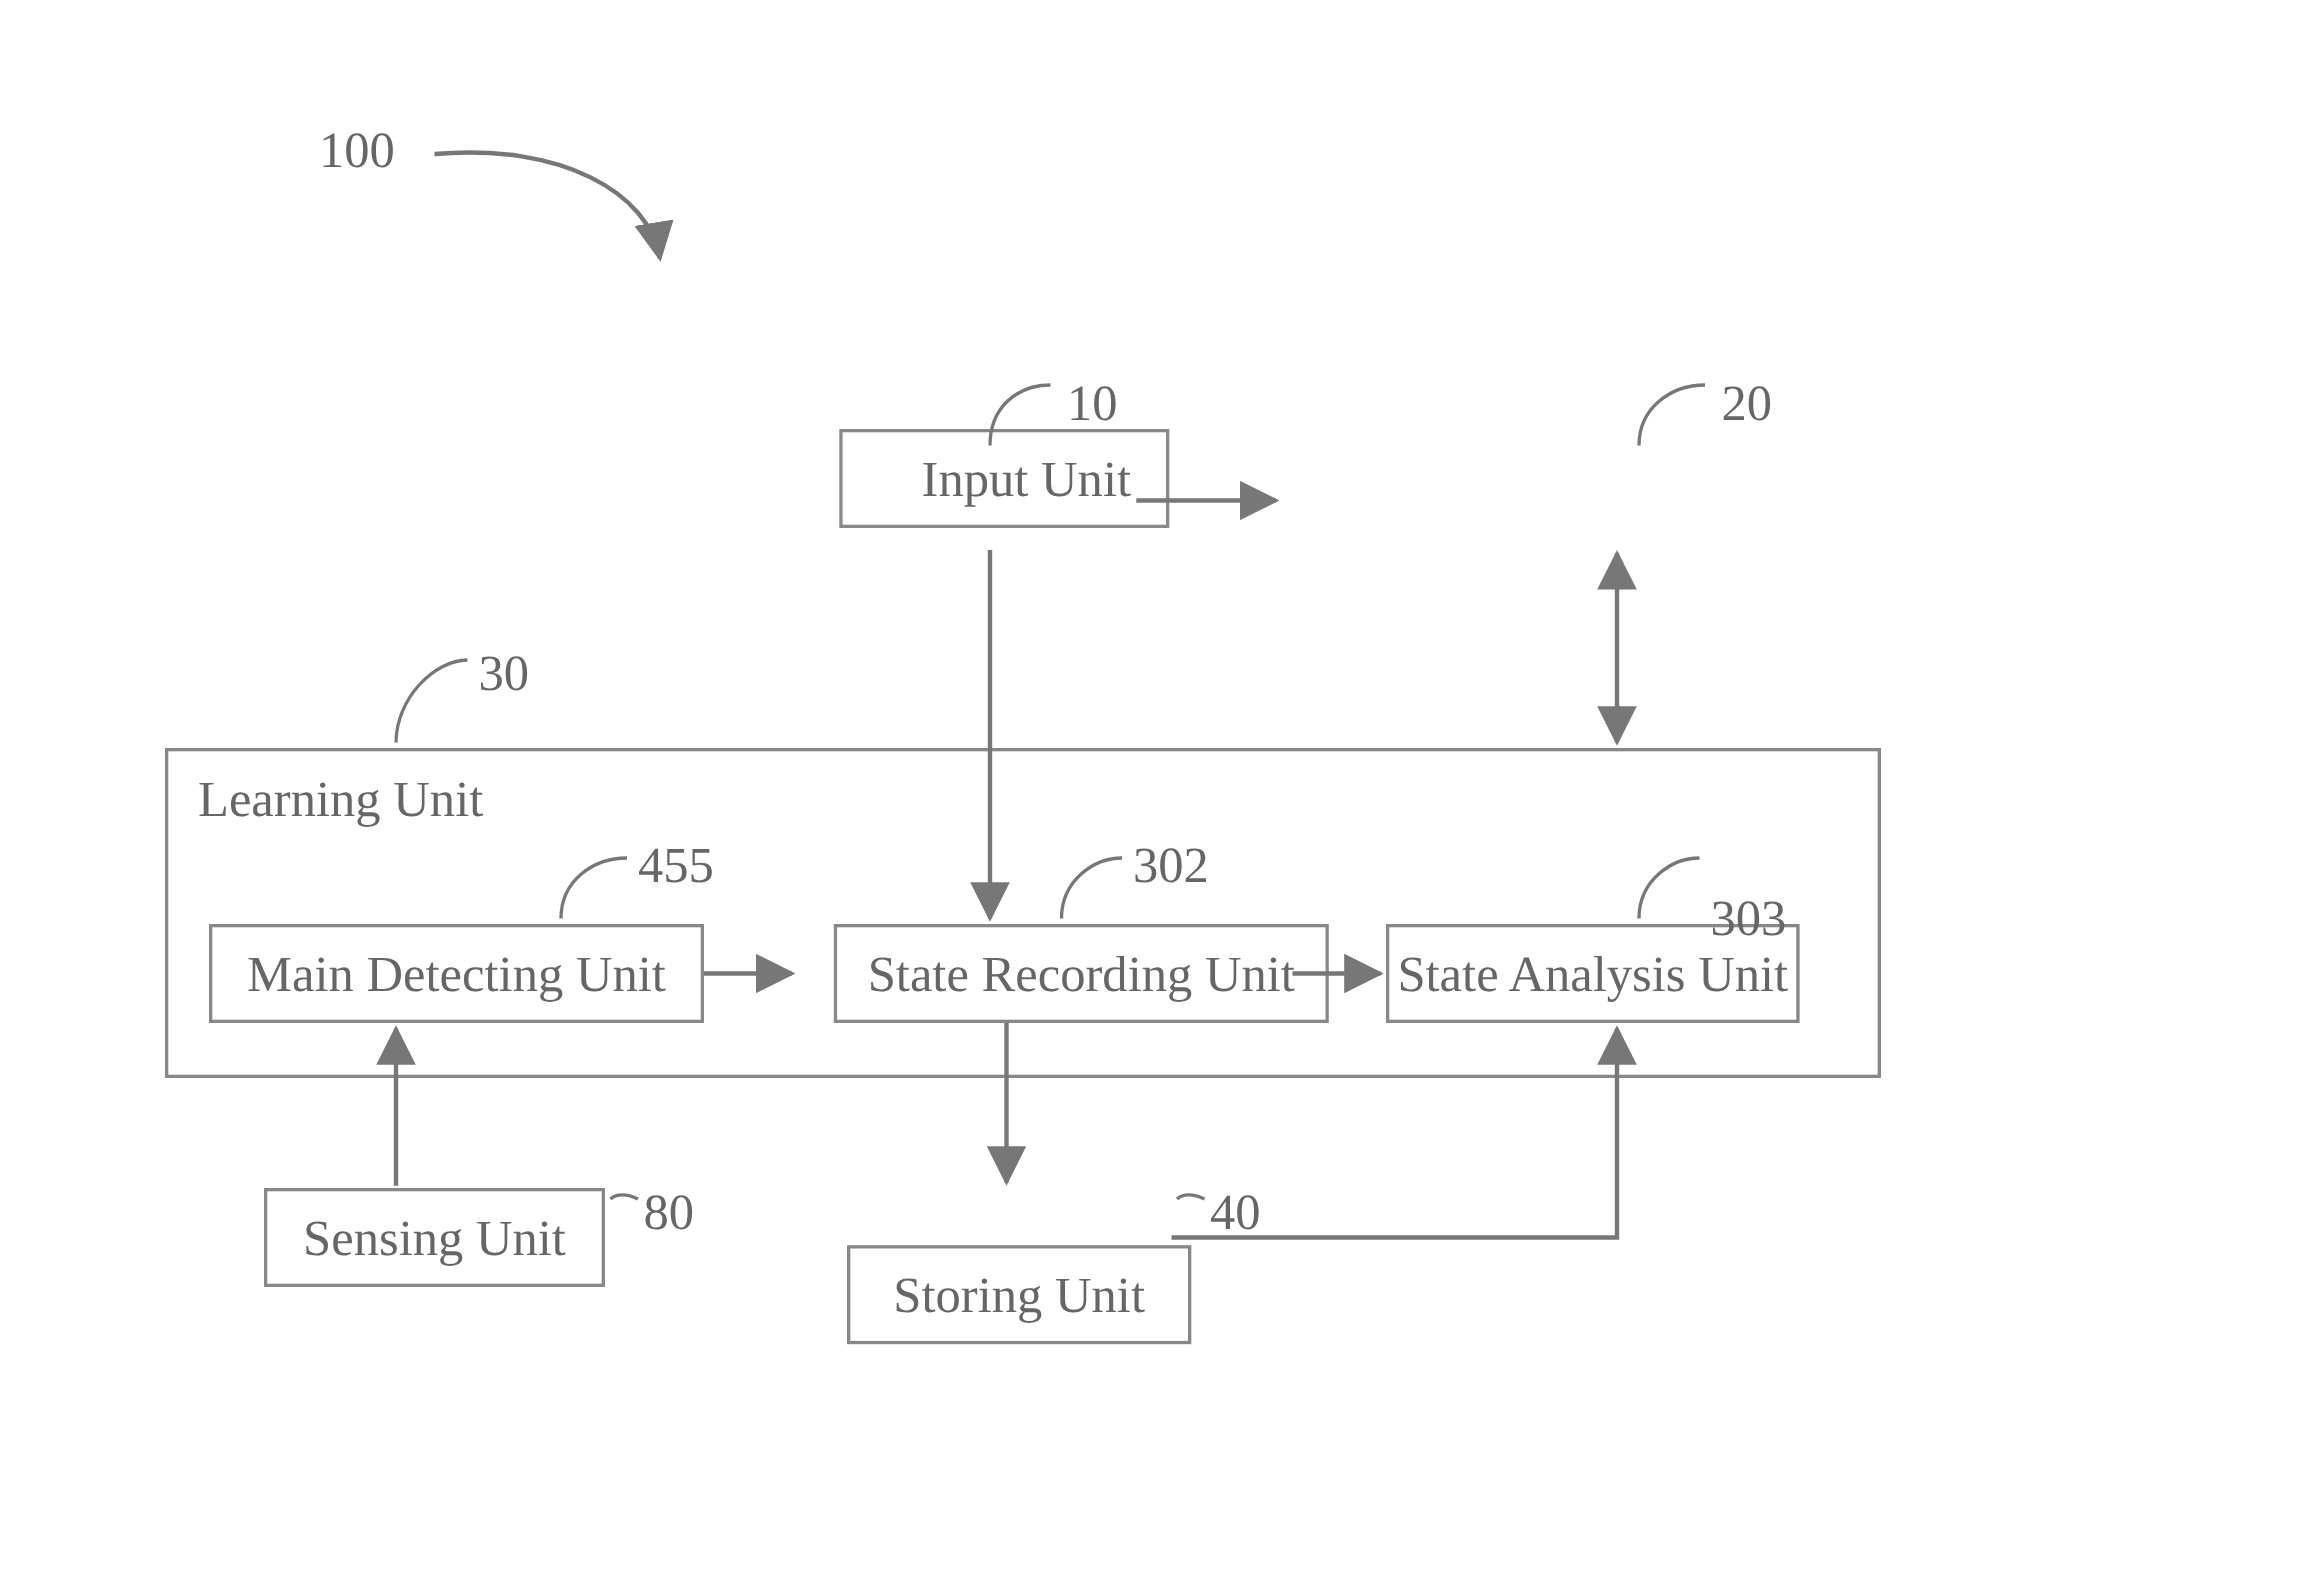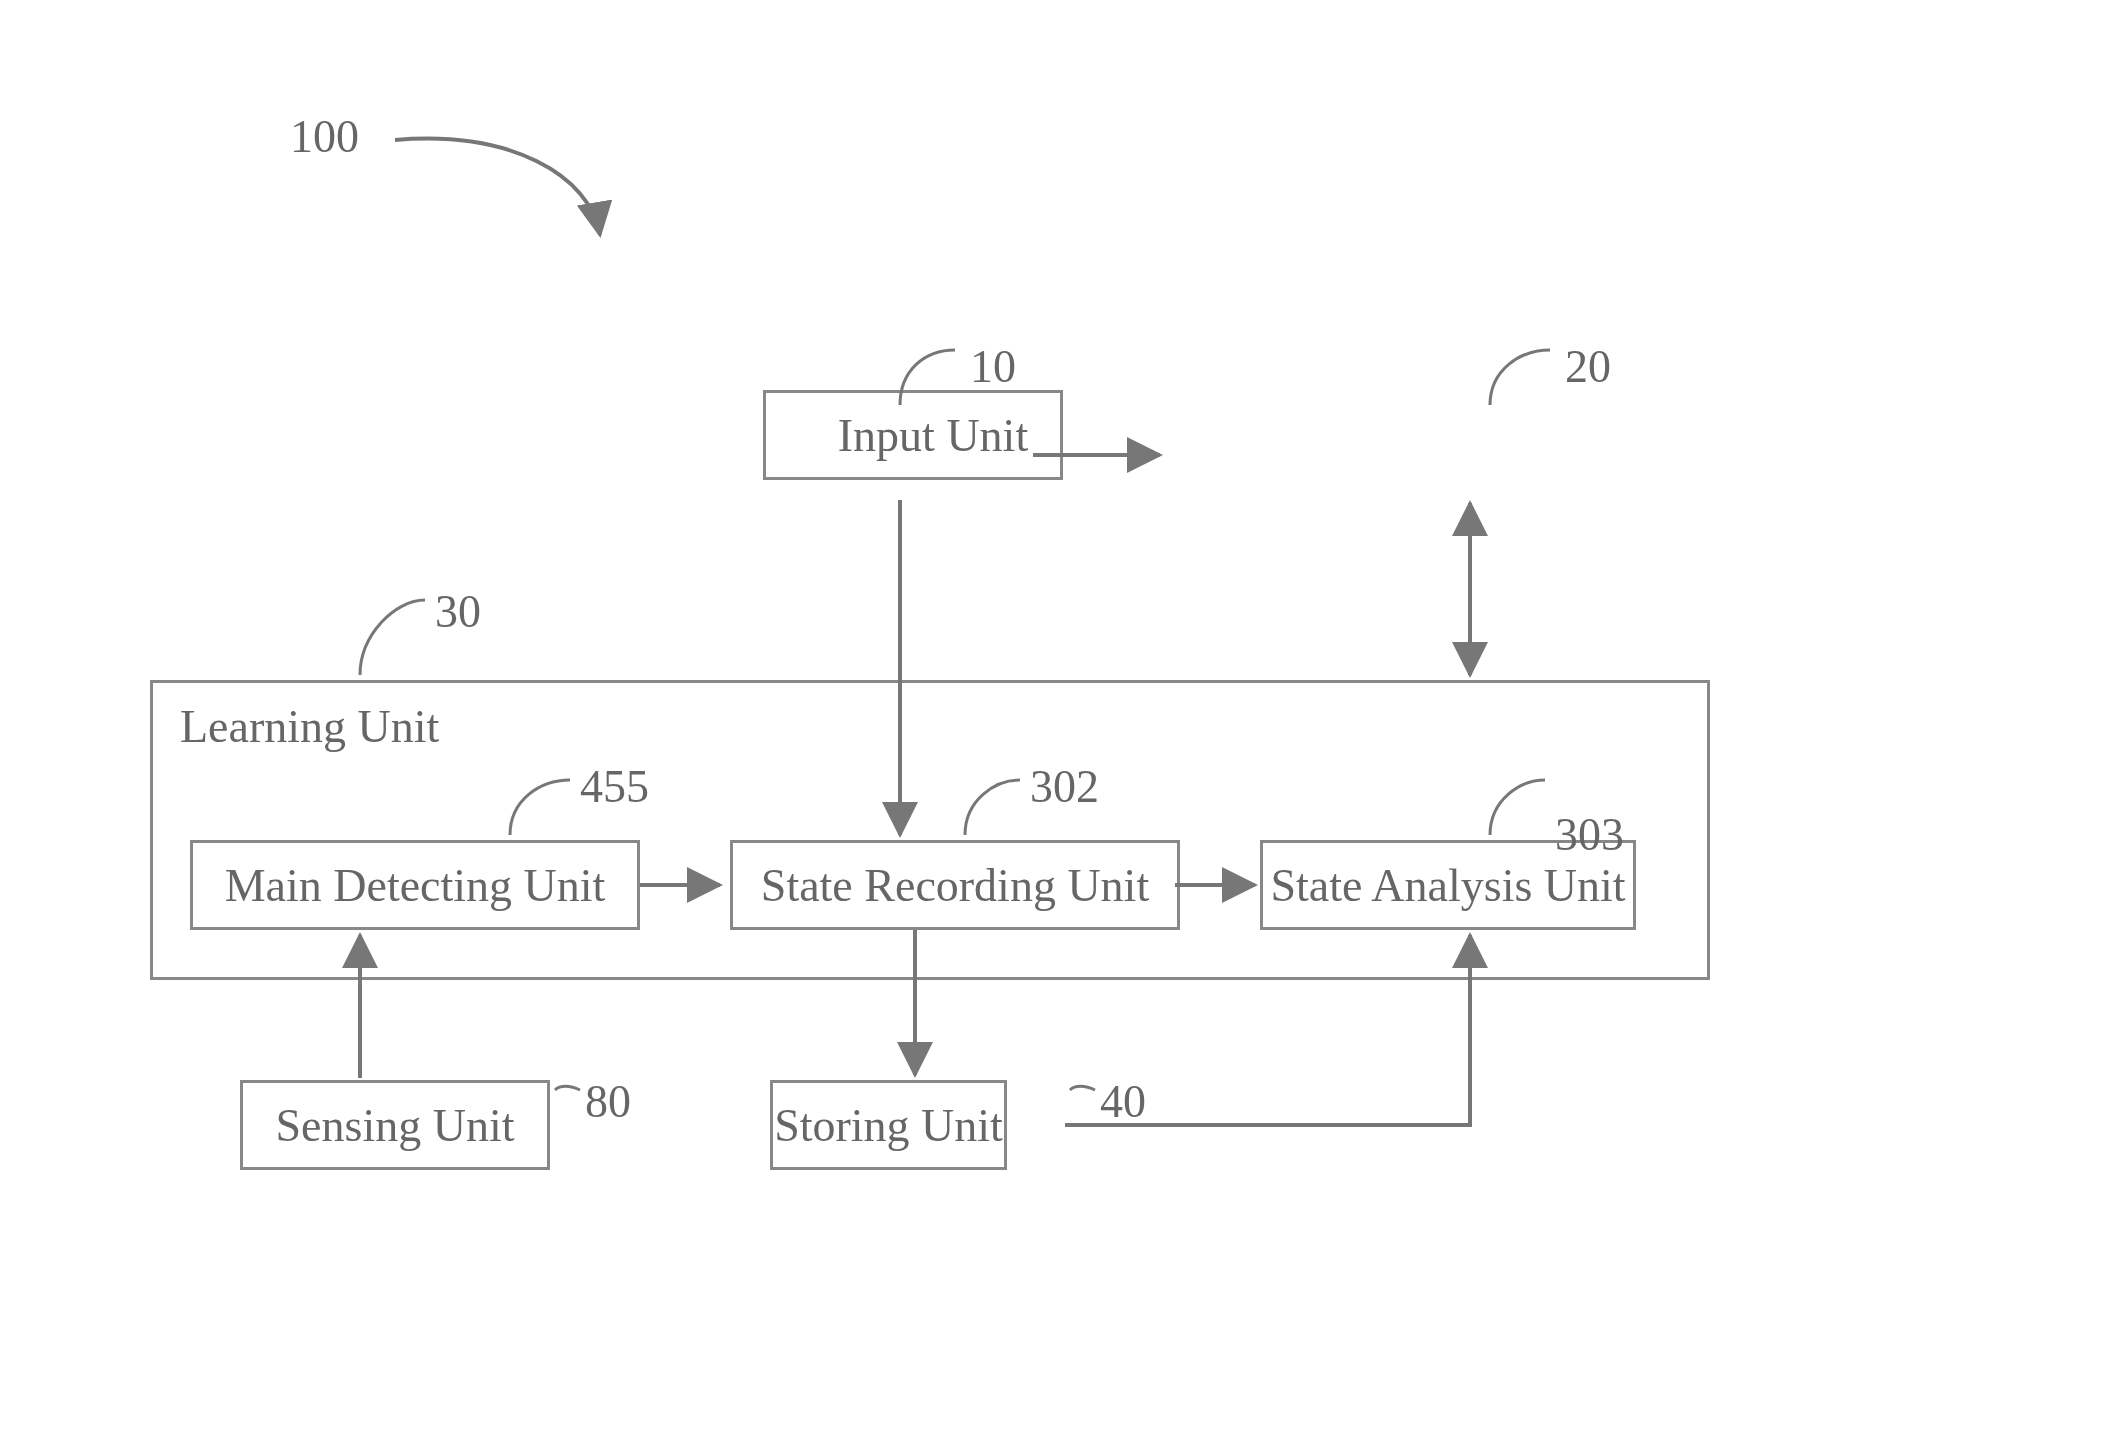--- a/index.html
+++ b/index.html
@@ -68,36 +68,36 @@
 
   <div class="container-box" style="left:150px; top:680px; width:1560px; height:300px;"></div>
   <div class="container-label" style="left:180px; top:700px;">Learning Unit</div>
   <div class="ref-label" style="left:435px; top:585px;">30</div>
 
   <div class="box" style="left:190px; top:840px; width:450px; height:90px;">
     <span>Main Detecting Unit</span>
   </div>
   <div class="ref-label" style="left:580px; top:760px;">455</div>
 
-  <div class="box" style="left:730px; top:840px; width:450px; height:90px;">
+  <div class="box" style="left:758px; top:840px; width:450px; height:90px;">
     <span>State Recording Unit</span>
   </div>
   <div class="ref-label" style="left:1030px; top:760px;">302</div>
 
   <div class="box" style="left:1260px; top:840px; width:376px; height:90px;">
     <span>State Analysis Unit</span>
   </div>
   <div class="ref-label" style="left:1555px; top:760px;margin-top:48px;">303</div>
 
   <div class="box" style="left:240px; top:1080px; width:310px; height:90px;justify-content:center;">
     <span>Sensing Unit</span>
   </div>
   <div class="ref-label" style="left:585px; top:1075px;">80</div>
 
-  <div class="box" style="left:770px; top:1080px; width:237px; height:90px;">
+  <div class="box" style="left:770px; top:1132px; width:313px; height:90px;">
     <span>Storing Unit</span>
   </div>
   <div class="ref-label" style="left:1100px; top:1075px;">40</div>
 
   <svg class="overlay" viewBox="0 0 2112 1449">
     <defs>
       <marker id="arrow" viewBox="0 0 12 12" refX="11" refY="6" markerWidth="9" markerHeight="9" orient="auto-start-reverse">
         <path d="M 0 0 L 12 6 L 0 12 z" fill="#777"></path>
       </marker>
     </defs>

